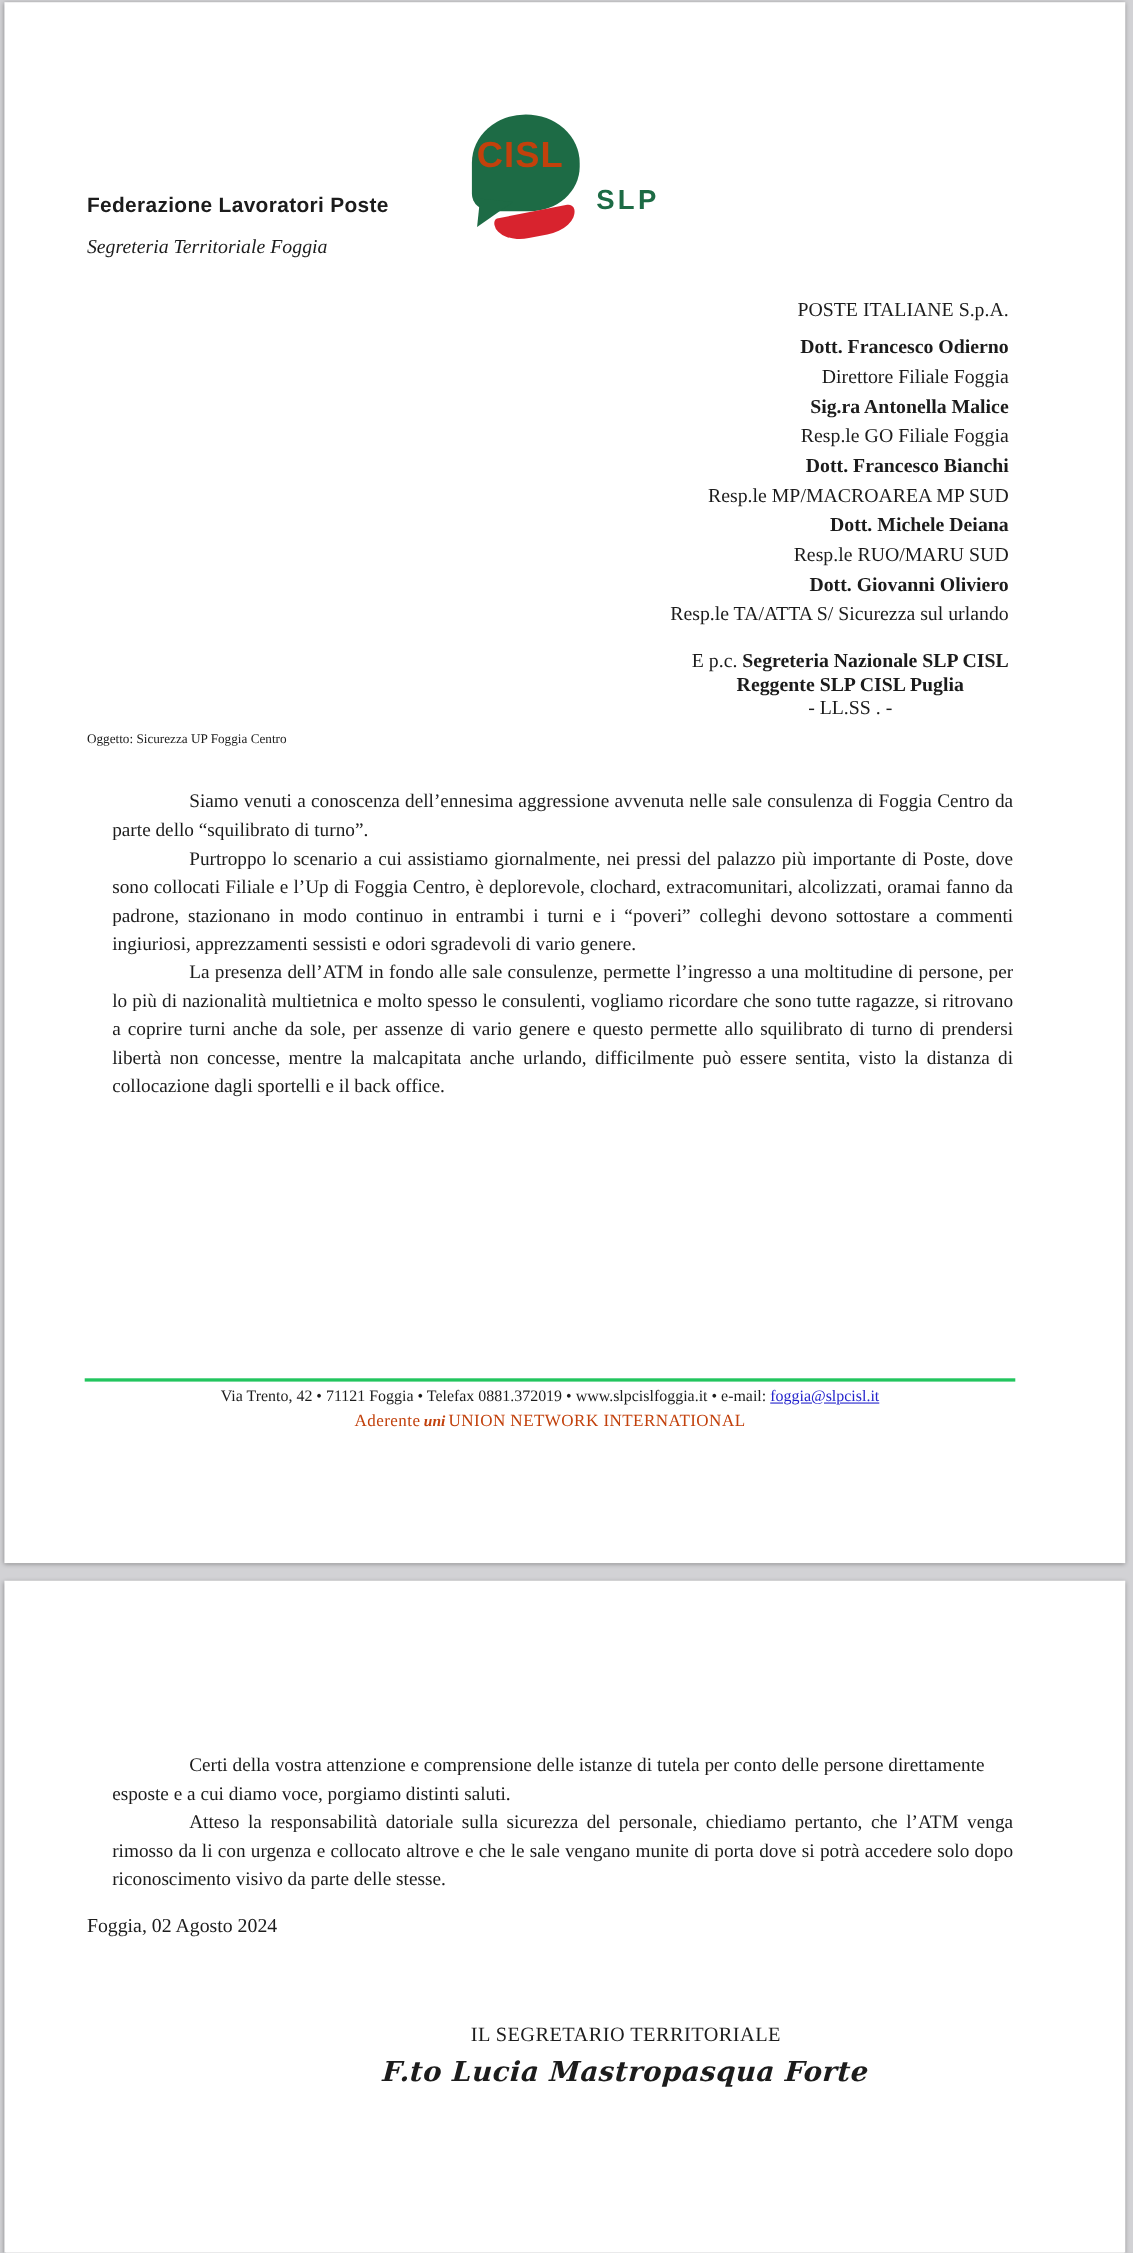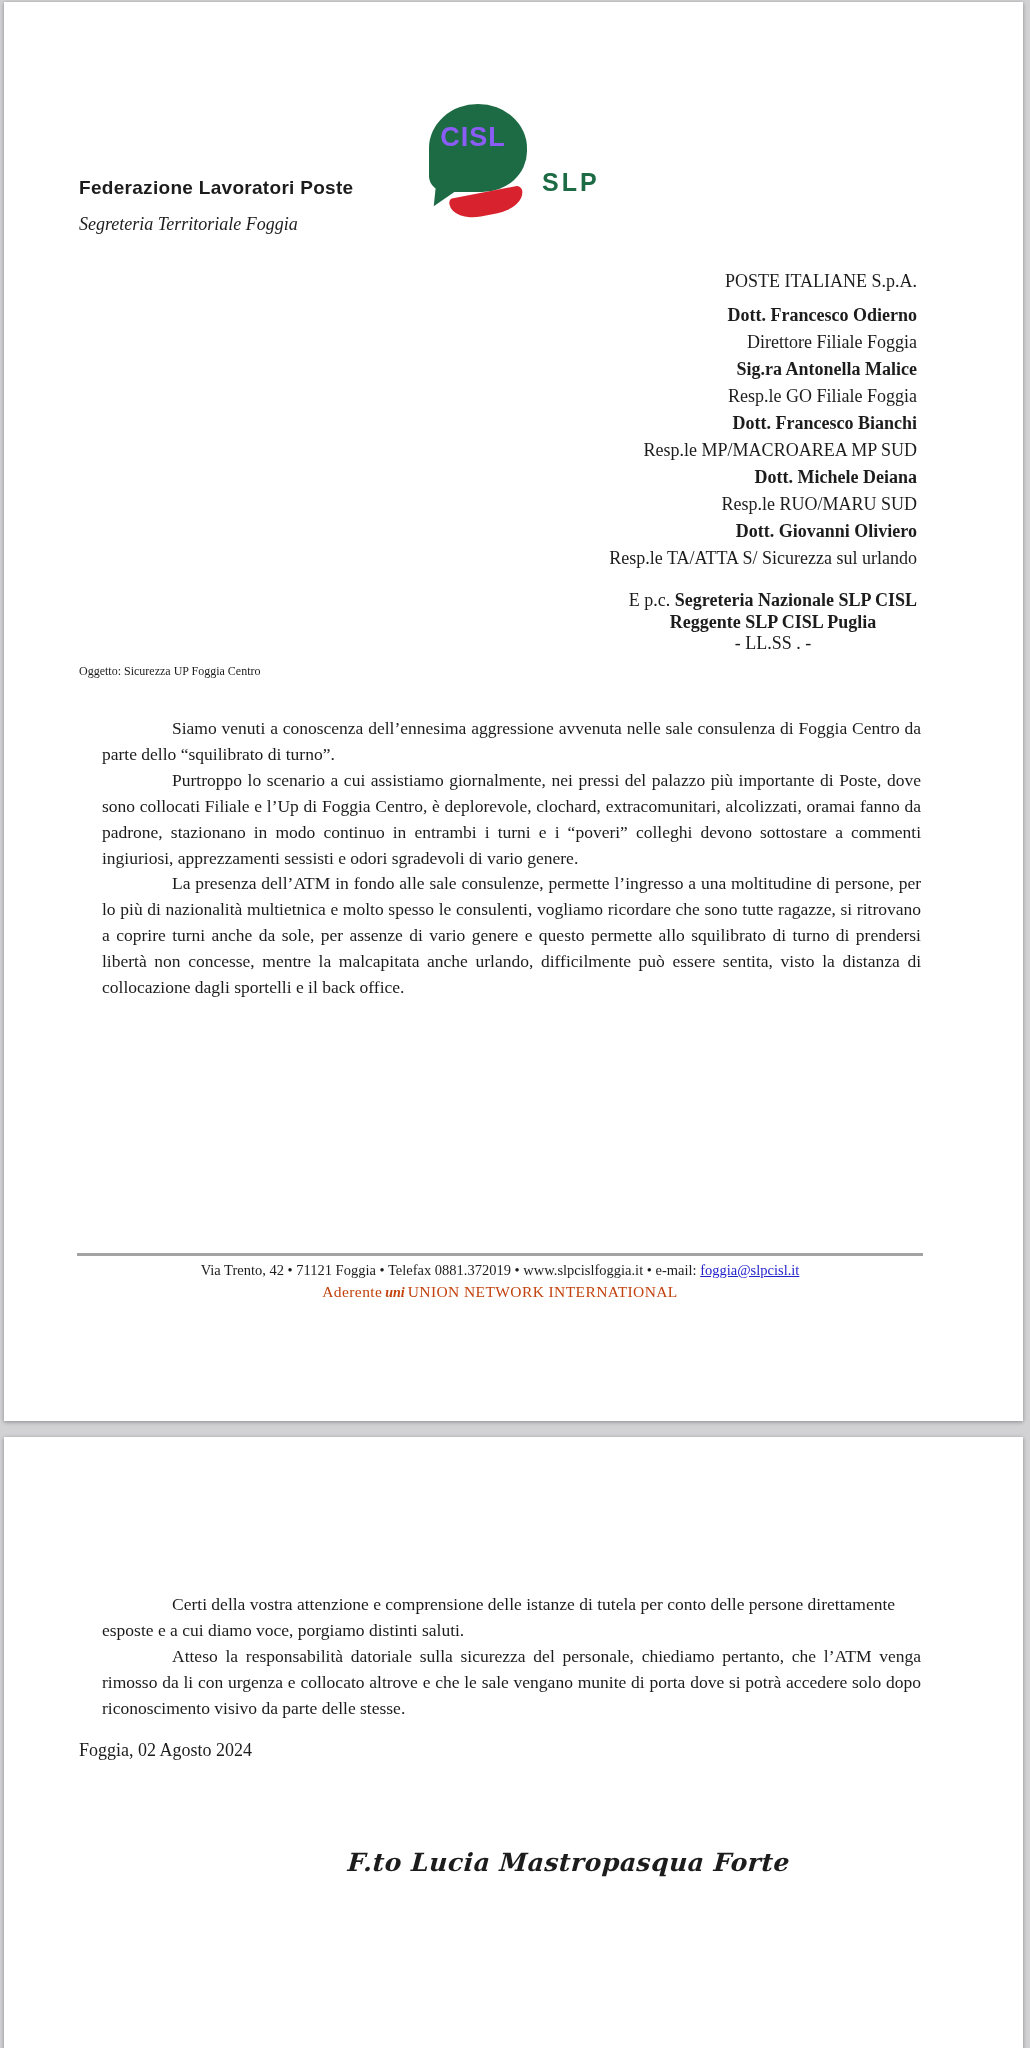--- a/index.html
+++ b/index.html
@@ -34,22 +34,22 @@
     left: 6px; bottom: -16px;
     width: 0; height: 0;
     border-right: 30px solid transparent;
     border-top: 26px solid #1d6b45;
     transform: rotate(6deg);
   }
   .logo-cisl {
     position: absolute; left: 0; top: 28px; width: 98px;
     text-align: center;
     font-family: "Liberation Sans", sans-serif;
-    font-weight: bold; font-size: 27px; letter-spacing: 1px;
-    color: #8b5cf6;
+    font-weight: bold; font-size: 33px; letter-spacing: 1px;
+    color: #c2410c;
   }
   .logo-slp {
     position: absolute; left: 118px; top: 38px;
     font-family: "Liberation Sans", sans-serif;
     font-weight: bold; font-size: 25px; letter-spacing: 3px;
     color: #1d6b45;
     margin-top: 36px;
   }
   .logo-crescent {
     position: absolute; left: 26px; top: 98px;
@@ -92,21 +92,21 @@
     text-align: justify;
   }
   #body1 { top: 714px; }
   #body2 { top: 155px; }
   .para { text-indent: 70px; margin-left: 23px; }
   #body2 .para-last { text-align: left; }
 
   
   .p1-footer {
     position: absolute; left: 73px; right: 100px; top: 1251px;
-    border-top: 3px solid #a3a3a3;
+    border-top: 3px solid #22c55e;
     text-align: center;
   }
   .addr-line { margin-top: 6px; font-size: 14.5px; }
   .addr-line a { color: #2323cc; text-decoration: underline; }
   .aff-line { margin-top: 4px; font-size: 15.5px; color: #c2410c; letter-spacing: 0.4px; }
   .aff-script {
     font-style: italic; font-weight: bold;
     font-size: 14px; letter-spacing: 0;
     padding: 0 3px;
   }
@@ -181,18 +181,19 @@
   <div class="page" id="page2">
 
     <div class="body-text" id="body2">
       <p class="para para-last">Certi della vostra attenzione e comprensione delle istanze di tutela per conto delle persone direttamente esposte e a cui diamo voce, porgiamo distinti saluti.</p>
       <p class="para">Atteso la responsabilità datoriale sulla sicurezza del personale, chiediamo pertanto, che l’ATM venga rimosso da li con urgenza e collocato altrove e che le sale vengano munite di porta dove si potrà accedere solo dopo riconoscimento visivo da parte delle stesse.</p>
     </div>
 
     <div class="date-line">Foggia, 02 Agosto 2024</div>
 
     <div class="sig-block">
+      <div class="sig-title">IL SEGRETARIO TERRITORIALE</div>
       <div class="sig-name">F.to Lucia Mastropasqua Forte</div>
     </div>
 
   </div>
 
 </div>
 
 </body></html>

